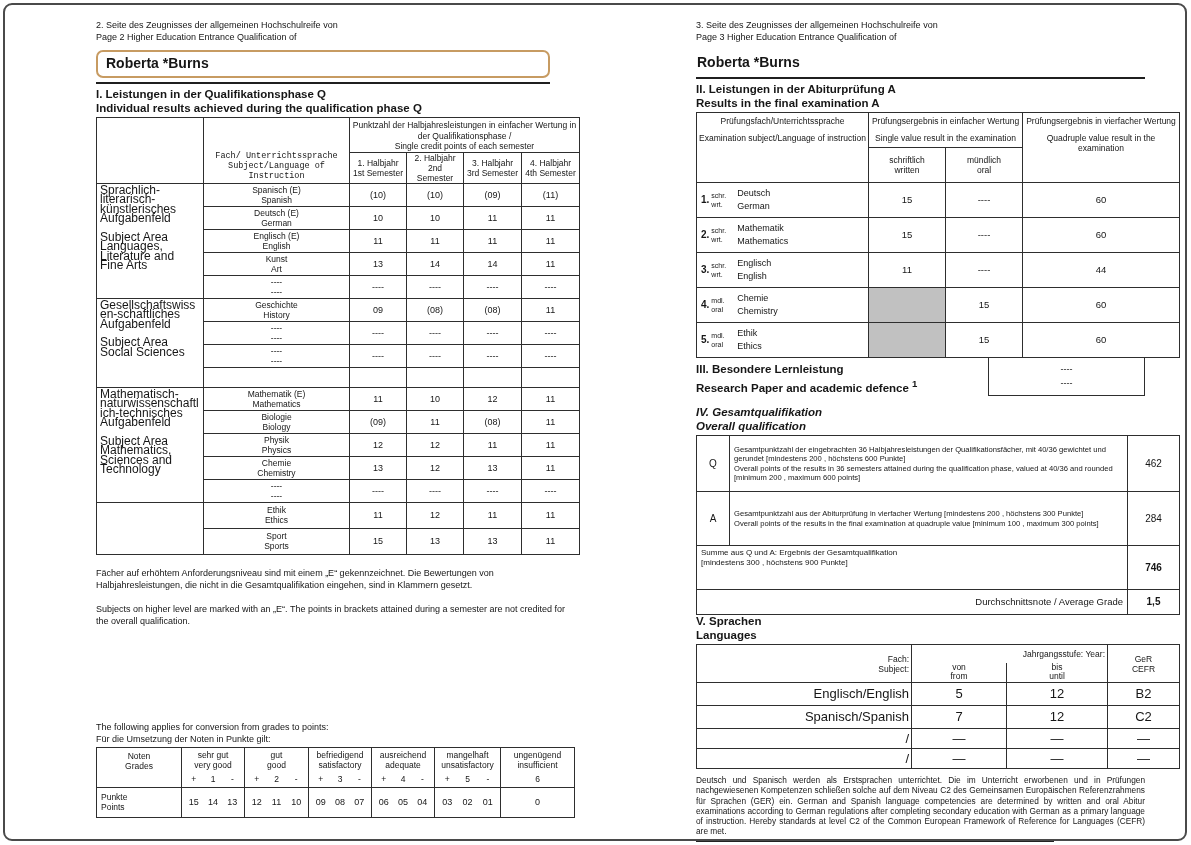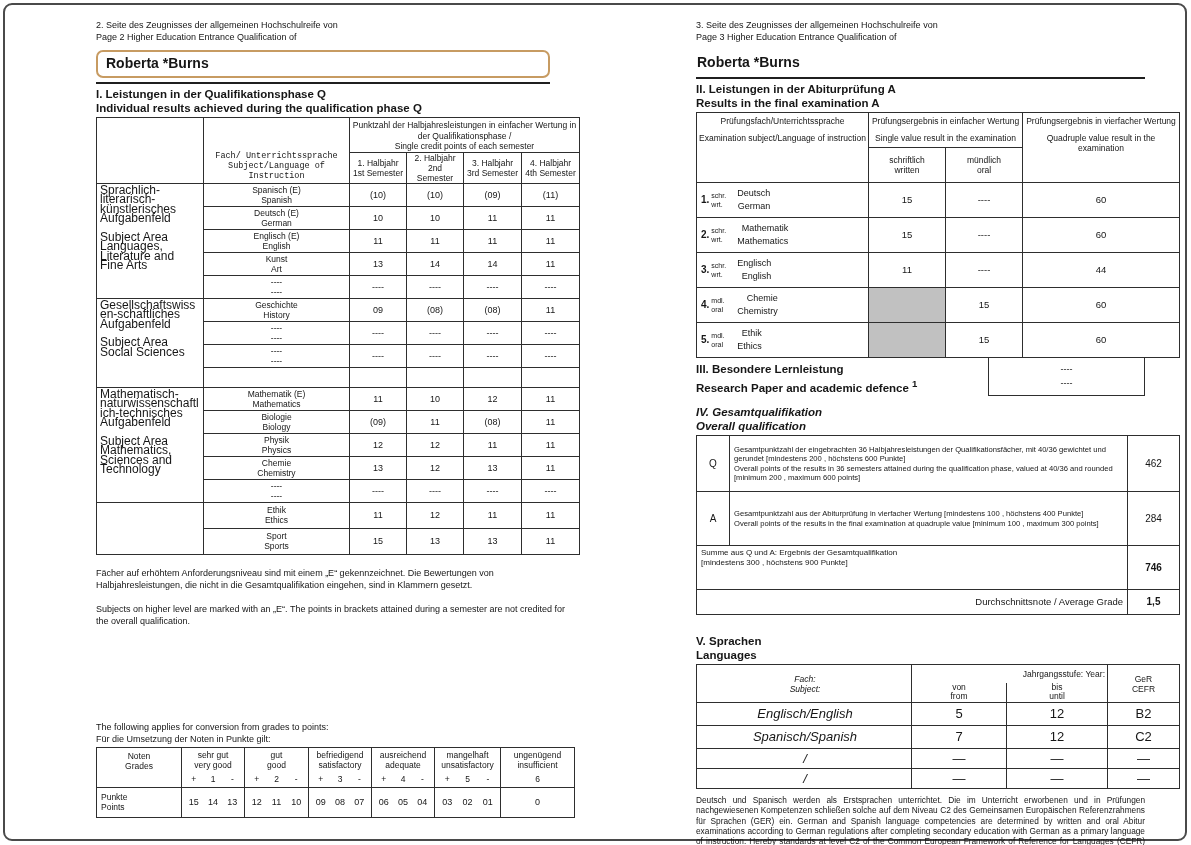--- a/index.html
+++ b/index.html
@@ -44,43 +44,43 @@
   .cvals { margin-top:0; font-size:9px; }
   
   .eh1 { height:52px; } .eh2 { height:22px; }
   .exam-table tbody tr { height:35px; }
   .ehead { vertical-align:top; padding-top:3px; line-height:10.5px; }
   .ehead .gap { margin-top:6px; }
   .esubj { padding:0; }
   .esubj .wrap { display:flex; align-items:center; }
   .enum { font-weight:bold; font-size:10px; margin-left:4px; }
   .emode { font-size:7px; line-height:9px; margin-left:2px; width:18px; text-align:left; }
-  .ename { font-size:9px; line-height:13px; margin-left:8px; text-align:right; }
+  .ename { font-size:9px; line-height:13px; margin-left:8px; text-align:left; }
   .eval { font-size:9.5px; }
   .gray { background:#c1c1c1; }
   
   .sec3 { display:flex; }
   .sec3-title { flex:1; margin-top:5px; font-size:11.5px; font-weight:bold; line-height:13.5px; }
   .sec3-box { width:157px; height:38px; border:1px solid #2e2e2e; border-top:none;
     text-align:center; font-size:9px; line-height:14px; padding-top:4px; }
-  .mt10 { margin-top:10px;font-style:italic; } .mt8 { margin-top:20px; }
+  .mt10 { margin-top:10px;font-style:italic; } .mt8 { margin-top:0; }
   
   .overall-table td { padding:2px 4px; }
   .o-q { height:56px; } .o-a { height:54px; } .o-sum { height:44px; } .o-avg { height:25px; }
   .oletter { font-size:10px; }
   .odesc { text-align:left; font-size:7.6px; line-height:9.5px; vertical-align:middle; }
   .odesc .gap { }
   .oval { font-size:10px; }
   .bold { font-weight:bold; }
   .osum { text-align:left; vertical-align:top; font-size:8px; line-height:10px; padding-top:3px; }
   .oavg { text-align:right; font-size:9.5px; padding-right:8px; }
   
   .lang-table tr.l1 { height:18px; } .lang-table tr.l2 { height:20px; }
   .lang-table tbody tr.lr { height:23px; } .lang-table tbody tr.lrs { height:20px; }
-  .lsubj { text-align:center; padding-left:4px; vertical-align:middle; line-height:10px;font-style:italic; }
+  .lsubj { text-align:right; padding-left:4px; vertical-align:middle; line-height:10px; }
   .jyear { border-bottom:none; line-height:10px;text-align:right; }
   .jsub { border-top:none; line-height:9px; vertical-align:top; }
   .lcefr { line-height:10px; }
   .lcell { font-size:13px; }
   
   .footer-para { margin-top:6px; font-size:8.3px; line-height:10.3px; text-align:justify; }
   .footnote { margin-top:4px; width:358px; border-top:1px solid #222;
     font-size:6.8px; padding-top:2px; }
 </style>
 </head>
@@ -623,21 +623,21 @@
         <td class="oletter">Q</td>
         <td class="odesc">
           <div>Gesamtpunktzahl der eingebrachten 36 Halbjahresleistungen der Qualifikationsfächer, mit 40/36 gewichtet und gerundet [mindestens 200 , höchstens 600 Punkte]</div>
           <div class="gap">Overall points of the results in 36 semesters attained during the qualification phase, valued at 40/36 and rounded [minimum 200 , maximum 600 points]</div>
         </td>
         <td class="oval">462</td>
       </tr>
       <tr class="o-a">
         <td class="oletter">A</td>
         <td class="odesc">
-          <div>Gesamtpunktzahl aus der Abiturprüfung in vierfacher Wertung [mindestens 100 , höchstens 400 Punkte]</div>
+          <div>Gesamtpunktzahl aus der Abiturprüfung in vierfacher Wertung [mindestens 200 , höchstens 300 Punkte]</div>
           <div class="gap">Overall points of the results in the final examination at quadruple value [minimum 100 , maximum 300 points]</div>
         </td>
         <td class="oval">284</td>
       </tr>
       <tr class="o-sum">
         <td class="osum" colspan="2">
           <div>Summe aus Q und A: Ergebnis der Gesamtqualifikation</div>
           <div>[mindestens 300 , höchstens 900 Punkte]</div>
         </td>
         <td class="oval bold">746</td>

